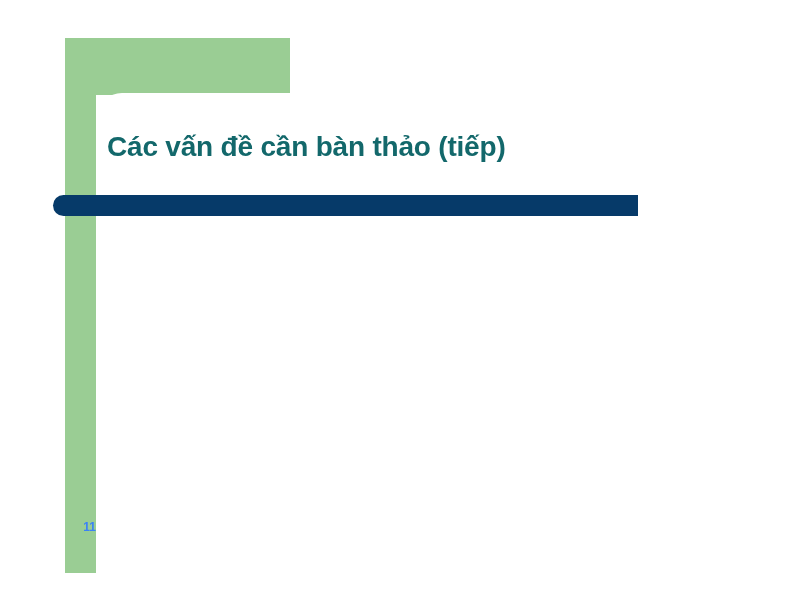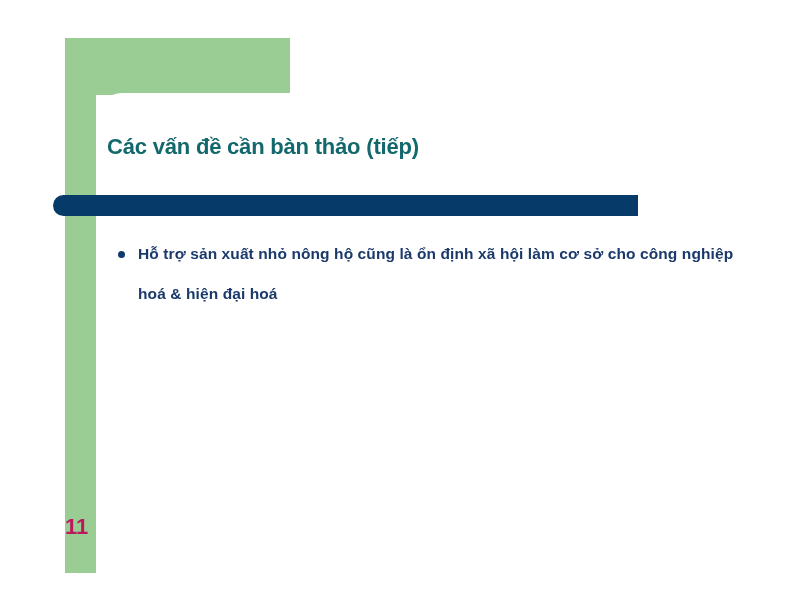--- a/index.html
+++ b/index.html
@@ -50,21 +50,21 @@
     background: #ffffff;
     border-top-left-radius: 24px;
   }
 
   
   .title {
     position: absolute;
     left: 107px;
     top: 128px;
     width: 640px;
-    font-size: 22px;
+    font-size: 28px;
     font-weight: bold;
     color: #13686B;
     letter-spacing: -0.2px;
     line-height: 38px;
     white-space: nowrap;
   }
 
   
   .title-rule {
     position: absolute;
@@ -109,42 +109,38 @@
   .bullet-text {
     display: block;
   }
 
   
   .slide-number {
     position: absolute;
     left: 65px;
     top: 515px;
     width: 31px;
-    text-align: left;
-    font-size: 22px;
+    text-align: right;
+    font-size: 12px;
     font-weight: bold;
-    color: #be185d;
+    color: #3b82f6;
     line-height: 24px;
   }
 </style>
 </head>
 <body>
 
 <div class="slide">
 
   <div class="deco-green-vertical"></div>
   <div class="deco-green-top"></div>
   <div class="deco-white-panel"></div>
 
   <div class="title">Các vấn đề cần bàn thảo (tiếp)</div>
 
   <div class="title-rule"></div>
 
   <ul class="body-list">
-    <li class="bullet-item">
-      <span class="bullet-marker"></span>
-      <span class="bullet-text">Hỗ trợ sản xuất nhỏ nông hộ cũng là ổn định xã hội làm cơ sở cho công nghiệp hoá &amp; hiện đại hoá</span>
-    </li>
   </ul>
 
   <div class="slide-number">11</div>
 
 </div>
 
 </body></html>

